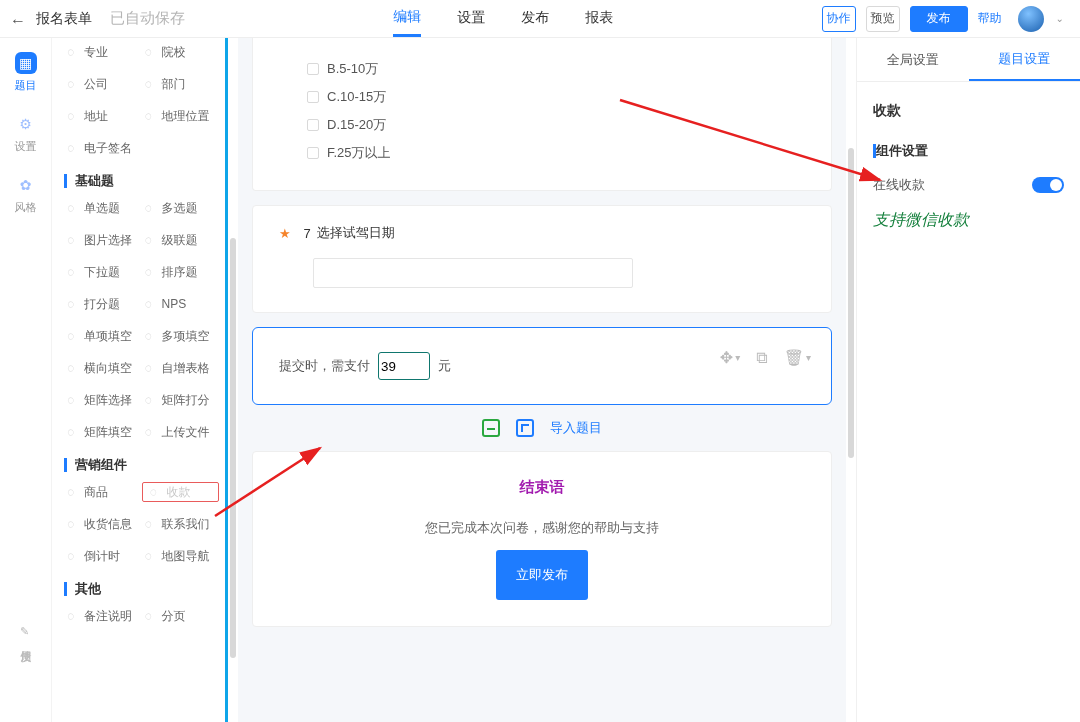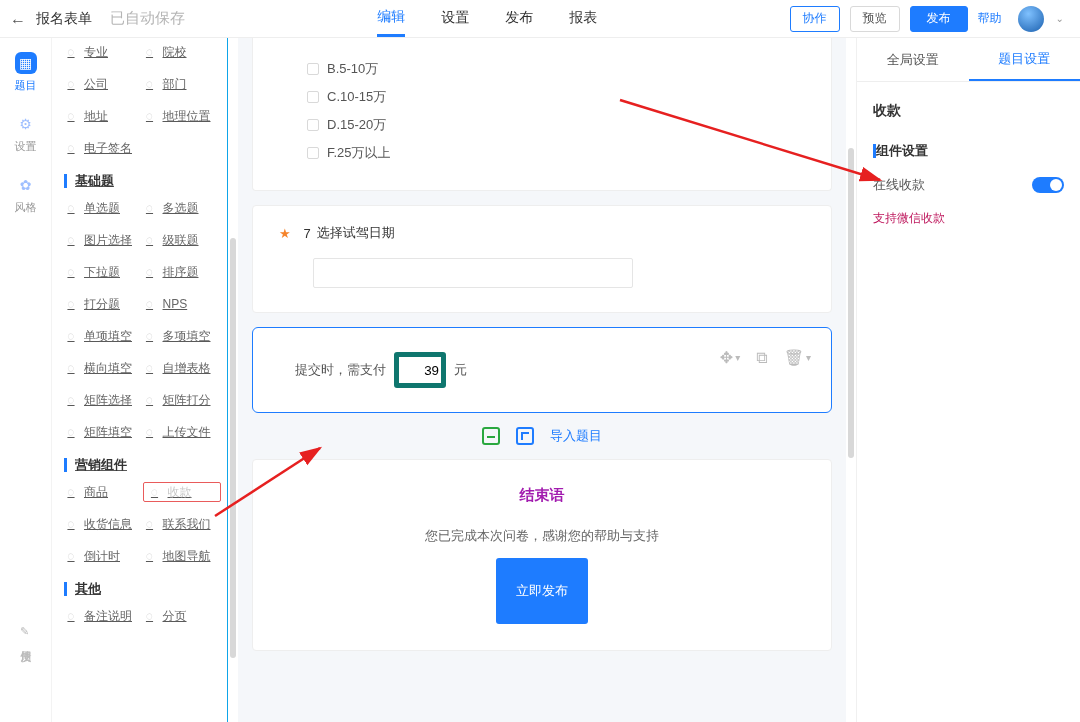--- a/index.html
+++ b/index.html
@@ -22,40 +22,40 @@
     padding: 0 16px 0 10px;
   }
   .hdr-left { display:flex; align-items:center; gap:10px; }
   .back-arrow { font-size:16px; color:#555; cursor:pointer; }
   .form-name { font-size:14px; color:#333; }
   .saved { font-size:15px; color:#b5b5b5; margin-left:8px; }
   .tabs { margin-left:auto; margin-right:auto; display:flex; gap:36px; height:100%; align-items:center;}
   .tab { font-size:14px; color:#333; height:100%; display:flex; align-items:center; border-bottom:2px solid transparent; cursor:pointer;}
   .tab.active { color:#1e7cff; border-bottom:3px solid #1e7cff; font-weight:500;}
   .hdr-right { display:flex; align-items:center; gap:10px;}
-  .btn { height:26px; padding:0 12px; border:1px solid #d9d9d9; border-radius:3px; background:#fff; cursor:pointer; font-size:12px; color:#555; display:inline-flex; align-items:center;}
+  .btn { height:26px; padding:0 4px; border:1px solid #d9d9d9; border-radius:3px; background:#fff; cursor:pointer; font-size:12px; color:#555; display:inline-flex; align-items:center;}
   .btn.blue-outline { color:#1e7cff; border-color:#1e7cff;}
   .btn.primary { background:#1e7cff; color:#fff; border-color:#1e7cff; padding:0 16px;}
   .help { color:#1e7cff; font-size:12px; cursor:pointer;}
   .avatar { width:26px; height:26px; border-radius:50%; background: radial-gradient(circle at 40% 30%, #7fc1ff, #1a5fae); margin-left:6px; cursor:pointer;}
   .chevron { font-size:10px; color:#999; margin-left:2px;}
 
   
   .layout { display:flex; height:calc(100% - 38px); }
 
   
   .rail { width:52px; border-right:1px solid #f3f3f3; display:flex; flex-direction:column; align-items:center; padding-top:14px; gap:20px;}
   .rail-item { display:flex; flex-direction:column; align-items:center; gap:4px; cursor:pointer; color:#999; font-size:11px;}
   .rail-item.active { color:#1e7cff;}
   .rail-icon { width:22px; height:22px; border-radius:6px; display:flex; align-items:center; justify-content:center; font-size:14px;}
   .rail-item.active .rail-icon { background:#1e7cff; color:#fff;}
   .rail-feedback { margin-top:auto; margin-bottom:80px; color:#bbb; writing-mode:vertical-rl; font-size:11px; display:flex; align-items:center; gap:4px;}
 
   
-  .palette { width:176px; border-right:1px solid #0ea5e9; overflow-y:auto; padding:4px 6px 20px 12px;text-decoration:underline; }
+  .palette { width:176px; border-right:3px solid #0ea5e9; overflow-y:auto; padding:4px 6px 20px 12px; }
   .pal-grid { display:grid; grid-template-columns: 1fr 1fr; row-gap:12px; column-gap:0;}
   .pal-item { display:flex; align-items:center; gap:6px; font-size:12px; color:#666; cursor:pointer; height:20px;}
   .pal-ico { width:14px; text-align:center; color:#bbb; font-size:12px;}
   .pal-head { font-size:13px; color:#333; font-weight:600; margin:16px 0 10px; padding-left:8px; border-left:3px solid #1e7cff; line-height:14px;}
   .pal-item.boxed { border:1px solid #e95b5b; border-radius:2px; padding:2px 4px;}
   .pal-item.boxed .pal-ico, .pal-item.boxed .pal-label { color:#c9c9c9;}
 
   
   .canvas-wrap { flex:1; display:flex; }
   .canvas { flex:1; background:#f5f7fa; position:relative; }
@@ -64,51 +64,51 @@
   .canvas-inner { padding: 0 14px 20px 14px; }
   .card { background:#fff; border:1px solid #eee; border-radius:4px; margin-top:14px; padding:18px 26px;}
   .card.first { margin-top:0; border-top:none; border-top-left-radius:0; border-top-right-radius:0; padding-top:12px;}
   .opt { display:flex; align-items:center; gap:8px; font-size:13px; color:#555; margin:10px 0 10px 28px;}
   .chk { width:12px; height:12px; border:1px solid #d9d9d9; border-radius:2px;}
   .q-head { display:flex; align-items:center; gap:6px; font-size:13px; color:#333;}
   .req { color:#f5842b;}
   .q-num { color:#333; min-width:14px; text-align:right;}
   .date-input { margin:16px 0 6px 34px; width:320px; height:30px; border:1px solid #e5e5e5; border-radius:2px;}
   .card.selected { border:1.5px solid #1e7cff; border-radius:6px; padding:24px 26px; position:relative;}
-  .pay-row { display:flex; align-items:center; gap:8px; font-size:13px; color:#555;margin-left:16px;}
-  .amount-input { width:52px; height:36px; border:5px solid #0f766e; border-radius:3px; text-align:right;}
+  .pay-row { display:flex; align-items:center; gap:8px; font-size:13px; color:#555;}
+  .amount-input { width:52px; height:28px; border:1px solid #0f766e; border-radius:3px; text-align:left;}
   .card-actions { position:absolute; right:20px; top:20px; display:flex; gap:16px; color:#bbb; font-size:16px;}
   .card-actions span { cursor:pointer; display:inline-flex; align-items:center; gap:2px;}
   .tiny-caret { font-size:10px;}
 
   .import-row { display:flex; justify-content:center; align-items:center; gap:16px; margin-top:14px;}
   .imp-ico { width:18px; height:18px; display:inline-block; border-radius:3px;}
   .imp-ico.green { border:2px solid #2aa83f; position:relative;}
   .imp-ico.green::after { content:""; position:absolute; left:3px; right:3px; top:7px; height:2px; background:#2aa83f;}
   .imp-ico.blue { border:2px solid #1e7cff; position:relative;}
   .imp-ico.blue::after { content:""; position:absolute; left:3px; top:3px; right:3px; bottom:3px; border-left:2px solid #1e7cff; border-top:2px solid #1e7cff;}
   .import-link { color:#1e7cff; font-size:13px; cursor:pointer;}
 
   .end-card { text-align:center; padding:26px;}
   .end-title { font-size:15px; font-weight:600; color:#a21caf; margin-bottom:22px;}
   .end-text { font-size:13px; color:#666; margin-bottom:13px;}
-  .publish-btn { display:inline-block; background:#1e7cff; color:#fff; padding:24px 20px; border-radius:3px; cursor:pointer; font-size:13px;}
+  .publish-btn { display:inline-block; background:#1e7cff; color:#fff; padding:16px 20px; border-radius:3px; cursor:pointer; font-size:13px;}
 
   
   .right-panel { width:224px; border-left:1px solid #f0f0f0; display:flex; flex-direction:column;}
   .r-tabs { display:flex; height:44px; border-bottom:1px solid #eee;}
   .r-tab { flex:1; display:flex; align-items:center; justify-content:center; font-size:13px; color:#555; cursor:pointer;}
   .r-tab.active { color:#1e7cff; border-bottom:2px solid #1e7cff;}
   .r-body { padding: 20px 16px; }
   .r-title { font-size:14px; font-weight:600; color:#333; margin-bottom:24px;}
   .r-sec-head { font-size:13px; color:#333; font-weight:600; border-left:3px solid #1e7cff; line-height:14px; margin-bottom:18px;}
   .r-row { display:flex; align-items:center; justify-content:space-between; font-size:13px; color:#555; margin-bottom:16px;}
   .toggle { width:32px; height:16px; background:#1e7cff; border-radius:10px; position:relative; cursor:pointer;}
   .toggle::after { content:""; position:absolute; right:2px; top:2px; width:12px; height:12px; background:#fff; border-radius:50%;}
-  .r-sub { font-size:12px; color:#be185d;}
+  .r-sub { font-size:16px; color:#15803d;font-style:italic;}
 
   
   .anno { position:absolute; pointer-events:none;}
 </style>
 </head>
 <body>
 
 <div class="header">
   <div class="hdr-left">
     <span class="back-arrow">←</span>

